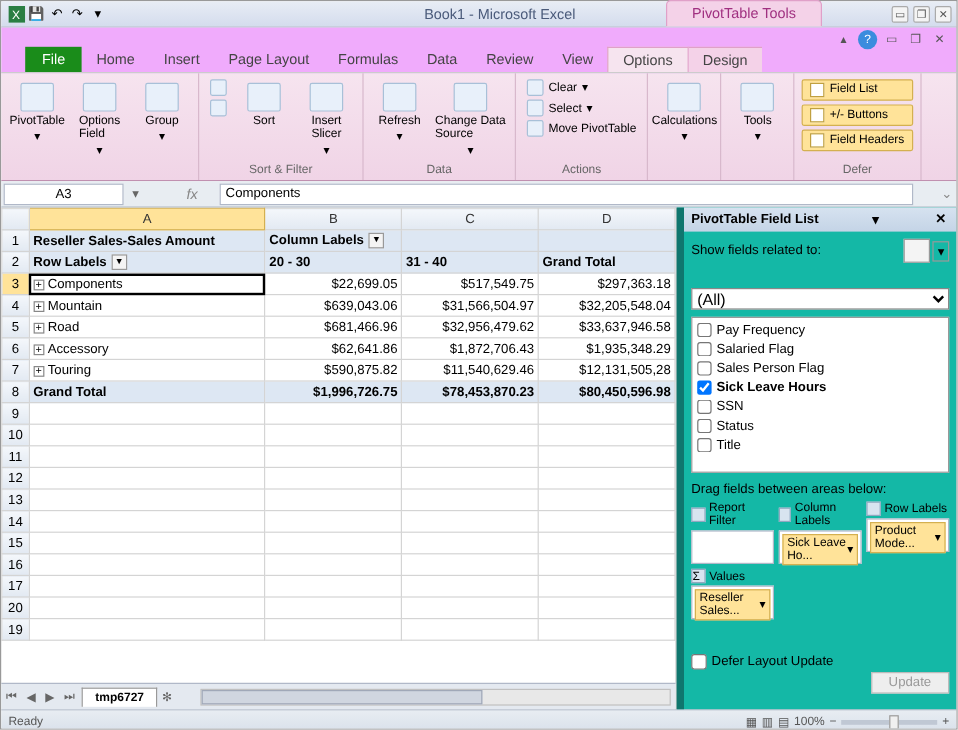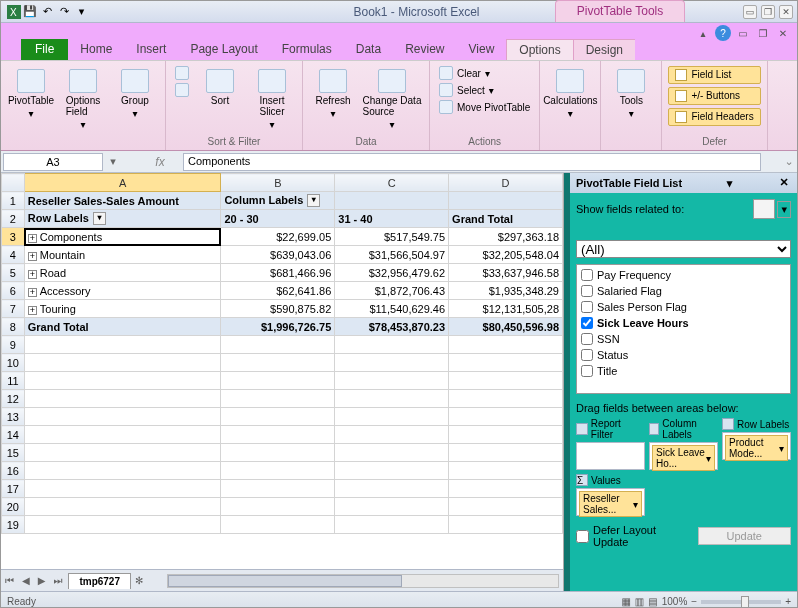--- a/index.html
+++ b/index.html
@@ -70,21 +70,21 @@
 .field-item input{width:12px;height:12px;}
 .field-item.chk label{font-weight:bold;}
 .areas-label{font-size:11px;margin-top:8px;}
 .areas{display:grid;grid-template-columns:1fr 1fr 1fr;gap:4px;margin-top:4px;}
 .area{}
 .area-h{font-size:10px;display:flex;align-items:center;gap:3px;}
 .area-h .ai{width:12px;height:12px;background:#d8e4f0;border:1px solid #90a8c0;}
 .area-box{border:1px solid #b0b8c8;background:#fff;height:28px;margin-top:2px;padding:2px;}
 .chip{background:#ffe399;border:1px solid #d4b050;font-size:10px;padding:1px 3px;display:flex;justify-content:space-between;align-items:center;cursor:pointer;}
 .defer-row{display:flex;align-items:center;gap:4px;margin-top:8px;font-size:11px;}
-.upd-btn{margin-left:auto;padding:2px 28px;border:1px solid #bbb;background:#eee;color:#999;font-size:11px;}
+.upd-btn{margin-left:auto;padding:2px 14px;border:1px solid #bbb;background:#eee;color:#999;font-size:11px;margin-top:36px;}
 .expand{display:inline-block;width:9px;height:9px;border:1px solid #888;text-align:center;line-height:7px;font-size:9px;margin-right:3px;background:#fff;}
 </style>
 </head>
 <body>
 
 <div class="titlebar">
   <div class="qat">
     <span class="qat-btn">
         <svg width="14" height="14">
           <rect width="14" height="14" fill="#2a7e43"></rect>

